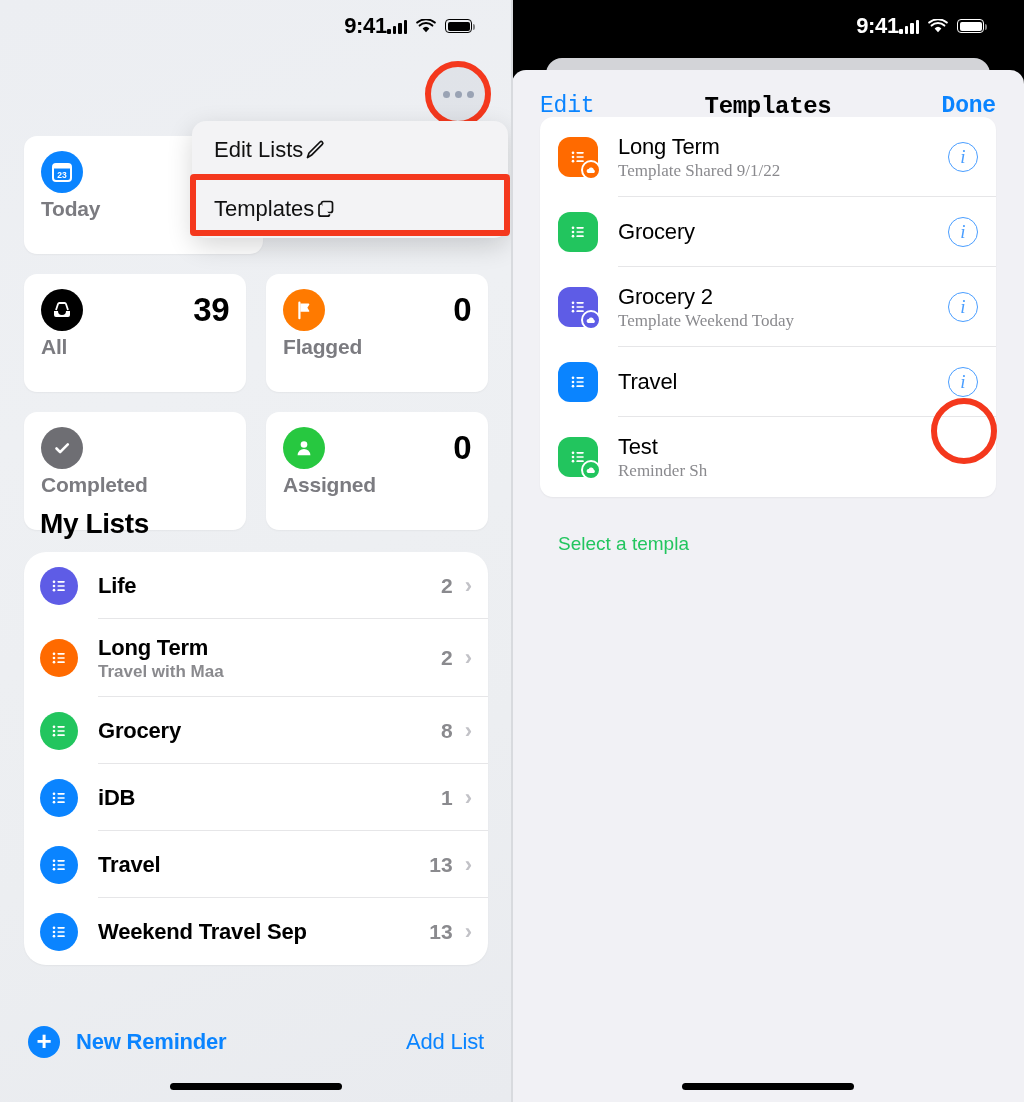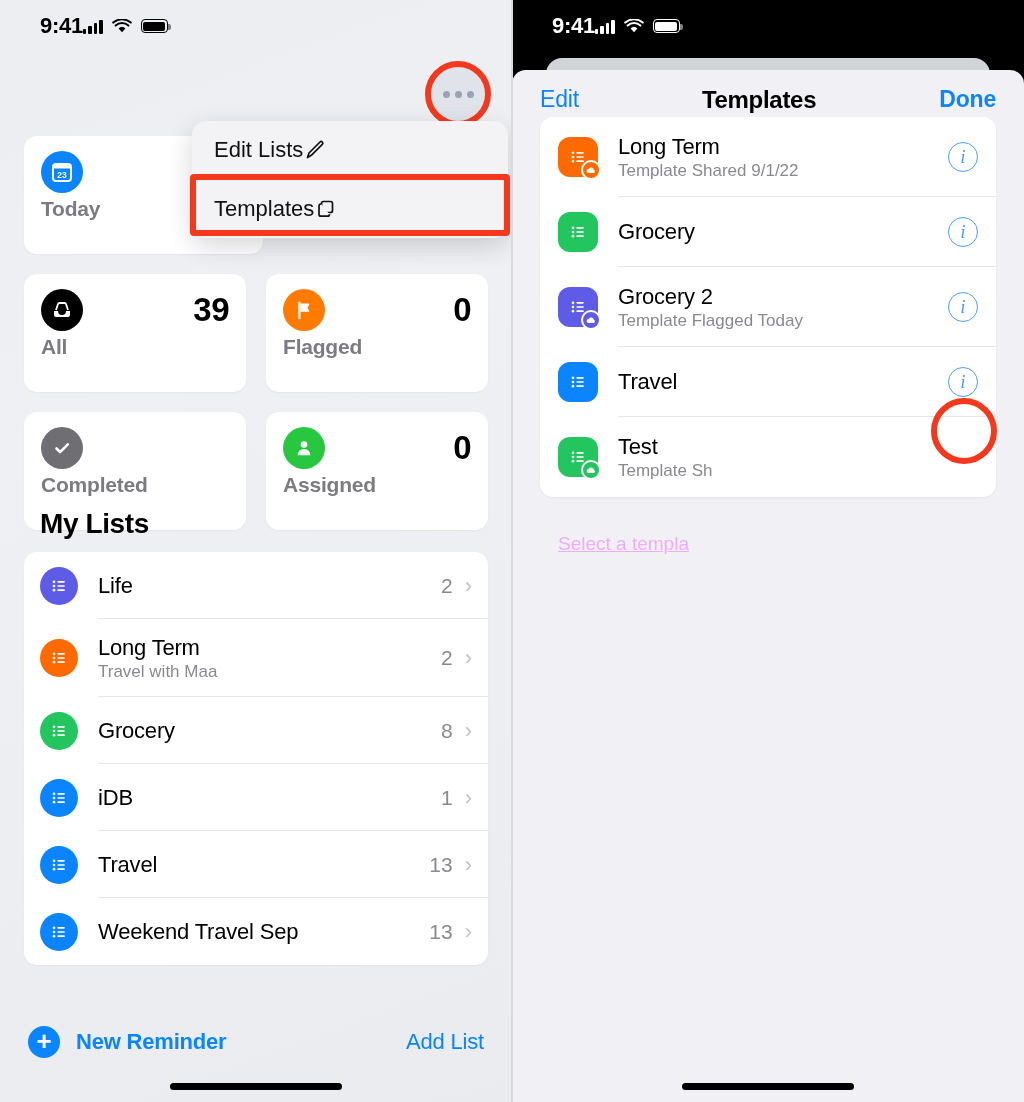--- a/index.html
+++ b/index.html
@@ -23,21 +23,21 @@
     overflow:hidden;
   }
   .panel-divider {
     position:absolute; left:511px; top:0; width:2px; height:1102px;
     background:#d8dade; z-index:50;
   }
 
   
   .statusbar {
     position:absolute; top:0; left:0; width:100%; height:52px;
-    display:flex; align-items:center; justify-content:flex-start;
+    display:flex; align-items:center; justify-content:flex-end;
     padding:12px 40px;
   }
   .sb-time { font-size:22px; font-weight:bold; letter-spacing:-0.3px; }
   .sb-right { display:flex; align-items:center; gap:9px; }
   .dark .sb-time, .dark .sb-right { color:#fff; }
 
   
   .sig { display:flex; align-items:flex-end; gap:2px; height:15px; }
   .sig i { display:block; width:3.5px; background:#000; border-radius:1px; }
   .sig i:nth-child(1){height:5px;} .sig i:nth-child(2){height:8px;}
@@ -97,22 +97,23 @@
   .card-top { display:flex; align-items:center; justify-content:space-between; }
   .c-icon { width:42px; height:42px; border-radius:50%; display:flex; align-items:center; justify-content:center; }
   .c-count { font-size:33px; font-weight:bold; color:#000; letter-spacing:-0.5px; }
   .c-label { margin-top:4px; font-size:21px; color:#7b7b80; font-weight:bold; letter-spacing:-0.2px; }
   .today-card { width:222px; }
 
   
   .mylists-title { position:absolute; top:508px; left:40px; font-size:28px; font-weight:bold; letter-spacing:-0.4px;text-align:right; }
   .list-group {
     position:absolute; top:552px; left:24px; width:464px;
-    background:#fff; border-radius:13px; overflow:hidden;
+    background:#fff; border-radius:22px; overflow:hidden;
     box-shadow:0 1px 2px rgba(0,0,0,0.045);
+    font-weight:bold;
   }
   .list-row { display:flex; align-items:center; padding:0 16px; height:67px; position:relative; }
   .list-row.tall { height:78px; }
   .li-icon { width:38px; height:38px; border-radius:50%; flex:none; display:flex; align-items:center; justify-content:center; }
   .li-text { flex:1; margin-left:20px; }
   .li-name { font-size:22px; color:#000; letter-spacing:-0.2px; }
   .li-sub { font-size:17px; color:#8a8a8e; margin-top:1px; }
   .li-count { font-size:21px; color:#8a8a8e; margin-right:12px; }
   .chev { color:#c2c2c7; font-size:22px; line-height:1; }
   .row-sep { position:absolute; left:74px; right:0; bottom:0; height:1px; background:#e6e6e8; }
@@ -140,22 +141,23 @@
   
   .sheet-behind {
     position:absolute; top:58px; left:34px; right:34px; height:60px;
     background:#d3d4d8; border-radius:16px 16px 0 0;
   }
   .sheet {
     position:absolute; top:70px; left:0; width:512px; bottom:0;
     background:#f1f1f5; border-radius:14px 14px 0 0;
   }
   .sheet-nav {
-    height:72px; display:flex; align-items:flex-start; justify-content:space-between;
-    padding:16px 28px;
+    height:72px; display:flex; align-items:center; justify-content:space-between;
+    padding:4px 28px;
+    font-family:Liberation Mono, monospace;
   }
   .nav-btn { color:#0a84ff; font-size:23px; letter-spacing:-0.2px; }
   .nav-btn.bold { font-weight:bold; }
   .nav-title { font-size:24px; font-weight:bold; letter-spacing:-0.3px; color:#000; }
 
   .tmpl-group {
     position:absolute; top:117px; left:28px; width:456px;
     background:#fff; border-radius:13px; overflow:hidden;
     box-shadow:0 1px 2px rgba(0,0,0,0.05);
   }
@@ -163,29 +165,29 @@
   .tmpl-row.tall { height:80px; }
   .t-icon { width:40px; height:40px; flex:none; position:relative; }
   .t-sq { width:40px; height:40px; border-radius:12px; display:flex; align-items:center; justify-content:center; }
   .t-badge {
     position:absolute; right:-3px; bottom:-3px; width:20px; height:20px;
     border-radius:50%; display:flex; align-items:center; justify-content:center;
     border:2.5px solid #fff;
   }
   .t-text { flex:1; margin-left:20px; }
   .t-name { font-size:22px; color:#000; letter-spacing:-0.2px; }
-  .t-sub { font-size:17px; color:#8a8a8e; margin-top:1px; }
+  .t-sub { font-size:17px; color:#8a8a8e; margin-top:1px;font-family:Liberation Serif, serif; }
   .info-btn {
     width:30px; height:30px; border-radius:50%; border:1.8px solid #4a9eff;
     display:flex; align-items:center; justify-content:center;
     font-size:19px; color:#4a9eff; font-family:"Liberation Serif", serif; font-style:italic;
   }
   .tmpl-sep { position:absolute; left:78px; right:0; bottom:0; height:1px; background:#e6e6e8; }
   .tmpl-footer {
-    position:absolute; top:533px; left:46px; font-size:19px; color:#f0abfc;text-decoration:underline;
+    position:absolute; top:533px; left:46px; font-size:19px; color:#22c55e;
   }
   .ring-info { top:398px; right:27px; width:66px; height:66px; }
 
   svg { display:block; }
 </style>
 </head>
 <body>
 
 <div class="stage">
 
@@ -531,21 +533,21 @@
             </svg>
           </div>
           <div class="t-badge" style="background:#5e5ce6">
             <svg width="12" height="12" viewBox="0 0 24 24">
                 <path d="M7 18 a4 4 0 0 1 0.4 -8 a5.5 5.5 0 0 1 10.3 1.6 A3.4 3.4 0 0 1 17.4 18 Z" fill="#fff"></path>
               </svg>
           </div>
         </div>
         <div class="t-text">
           <div class="t-name">Grocery 2</div>
-          <div class="t-sub">Template Flagged Today</div>
+          <div class="t-sub">Template Weekend Today</div>
         </div>
         <div class="info-btn">i</div>
         <div class="tmpl-sep"></div>
       </div>
 
       <div class="tmpl-row">
         <div class="t-icon">
           <div class="t-sq" style="background:#0a84ff">
             <svg width="20" height="20" viewBox="0 0 24 24">
               <circle cx="6" cy="7" r="1.6" fill="#fff"></circle>
@@ -577,21 +579,21 @@
             </svg>
           </div>
           <div class="t-badge" style="background:#22c55e">
             <svg width="12" height="12" viewBox="0 0 24 24">
                 <path d="M7 18 a4 4 0 0 1 0.4 -8 a5.5 5.5 0 0 1 10.3 1.6 A3.4 3.4 0 0 1 17.4 18 Z" fill="#fff"></path>
               </svg>
           </div>
         </div>
         <div class="t-text">
           <div class="t-name">Test</div>
-          <div class="t-sub">Template Sh</div>
+          <div class="t-sub">Reminder Sh</div>
         </div>
       </div>
     </div>
 
     <div class="tmpl-footer">Select a templa</div>
 
     <div class="ring ring-info"></div>
 
     <div class="home-ind"></div>
   </div>

